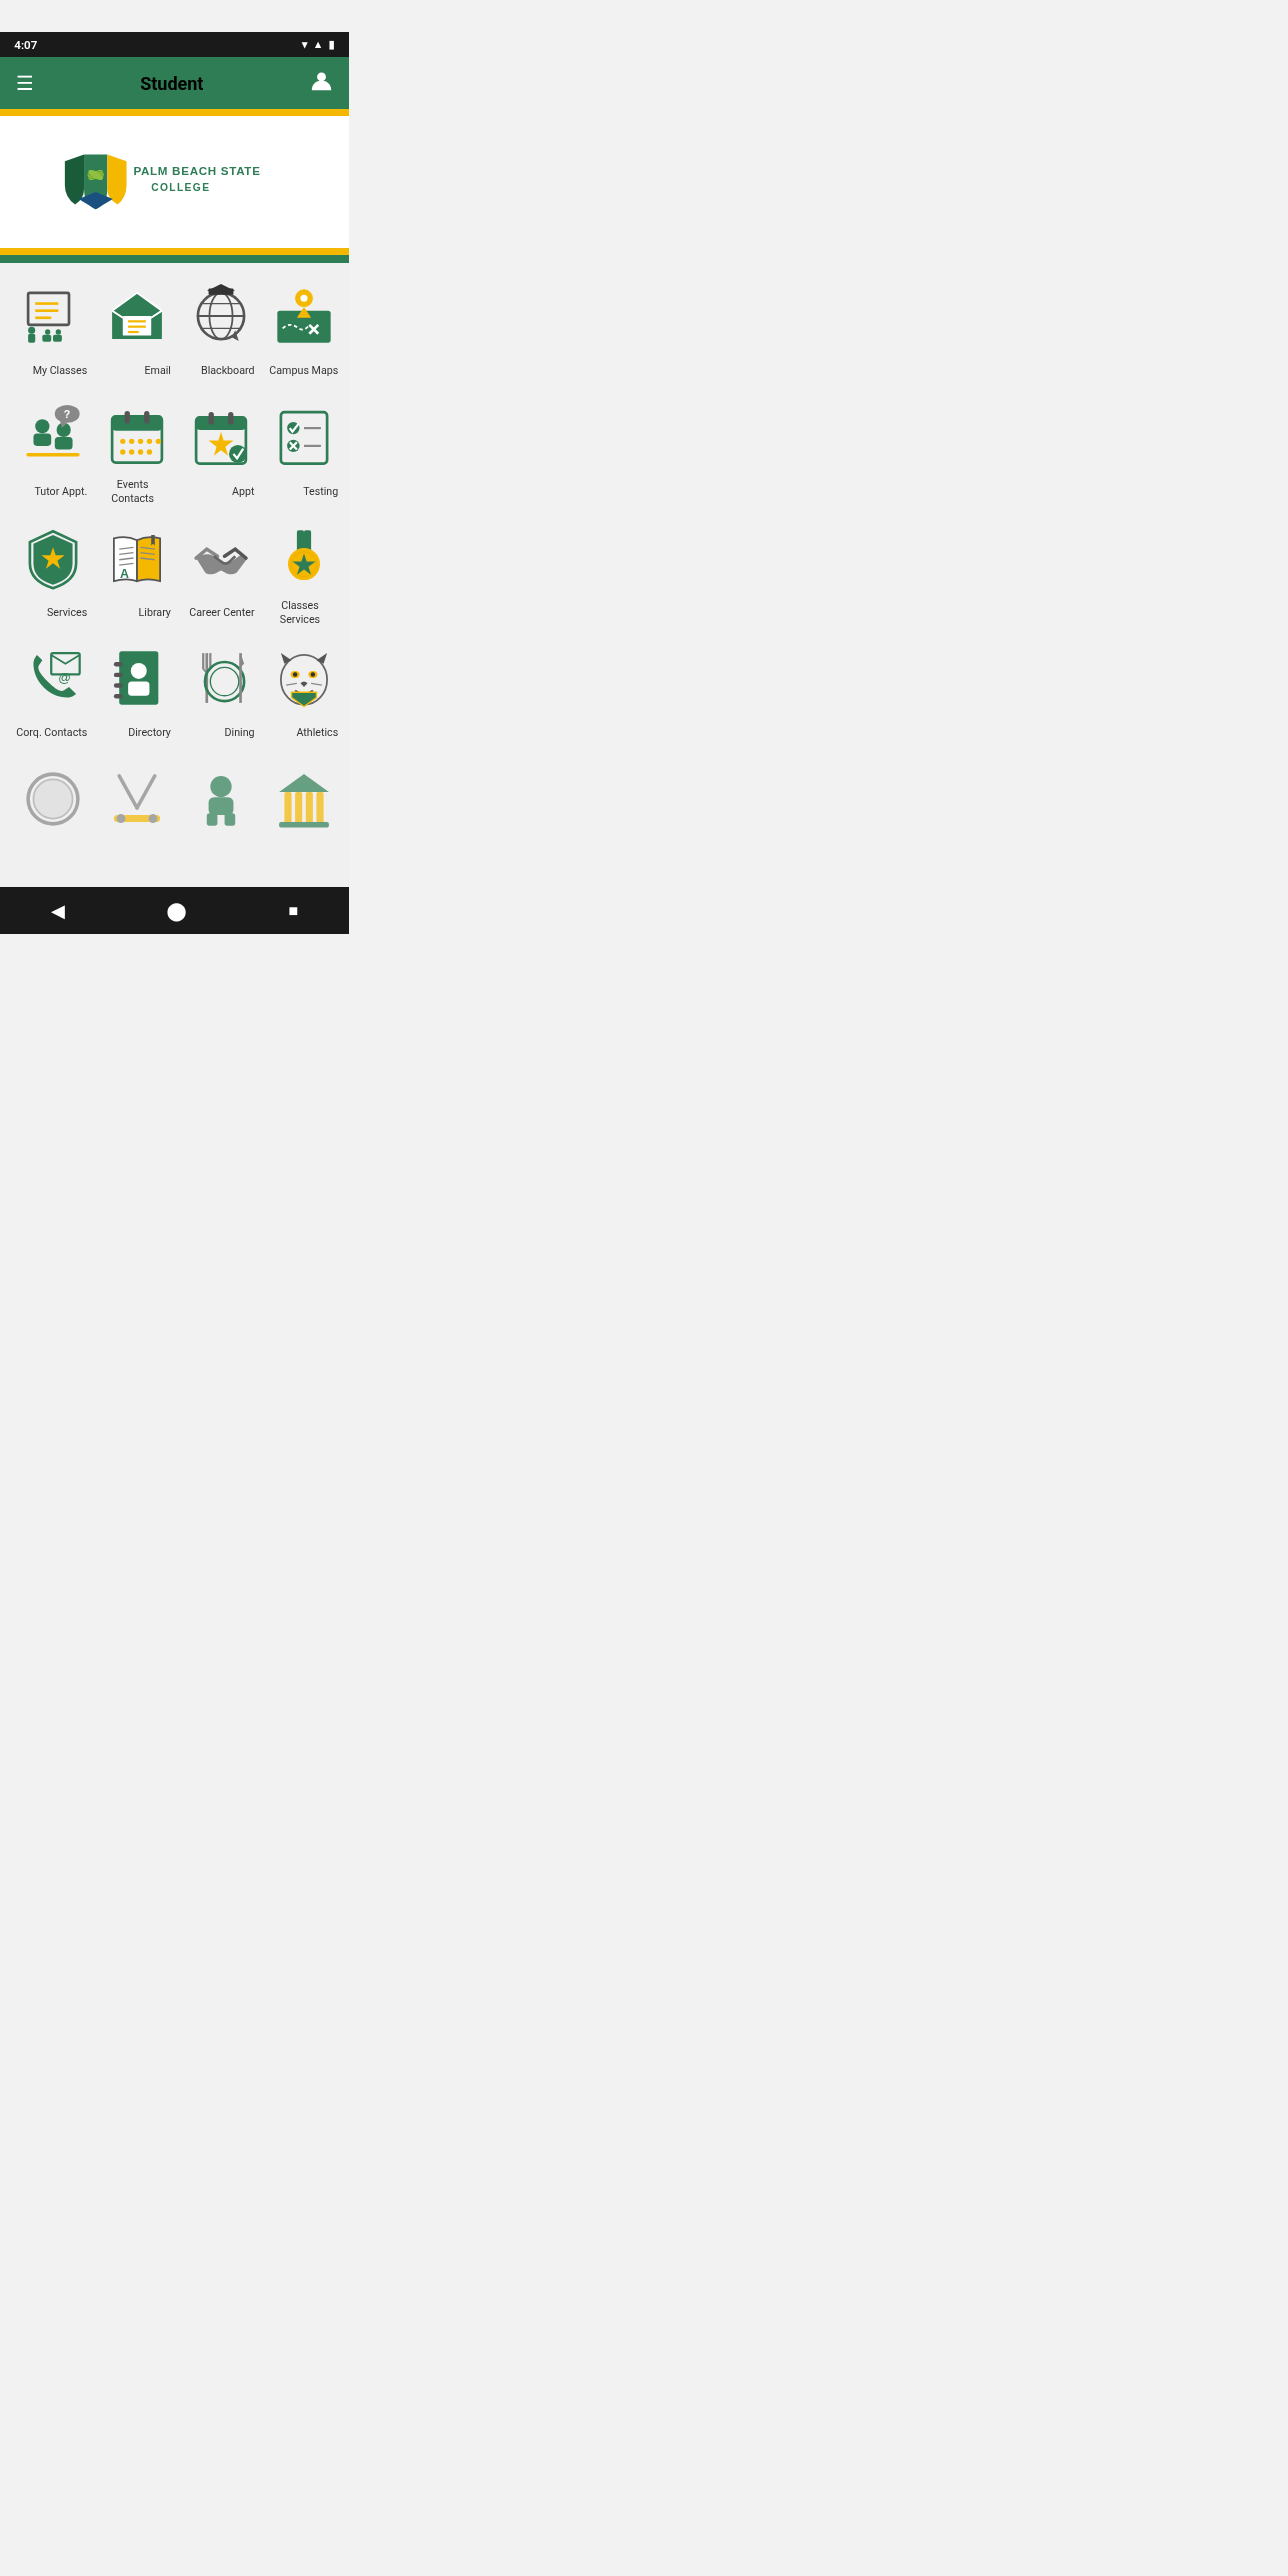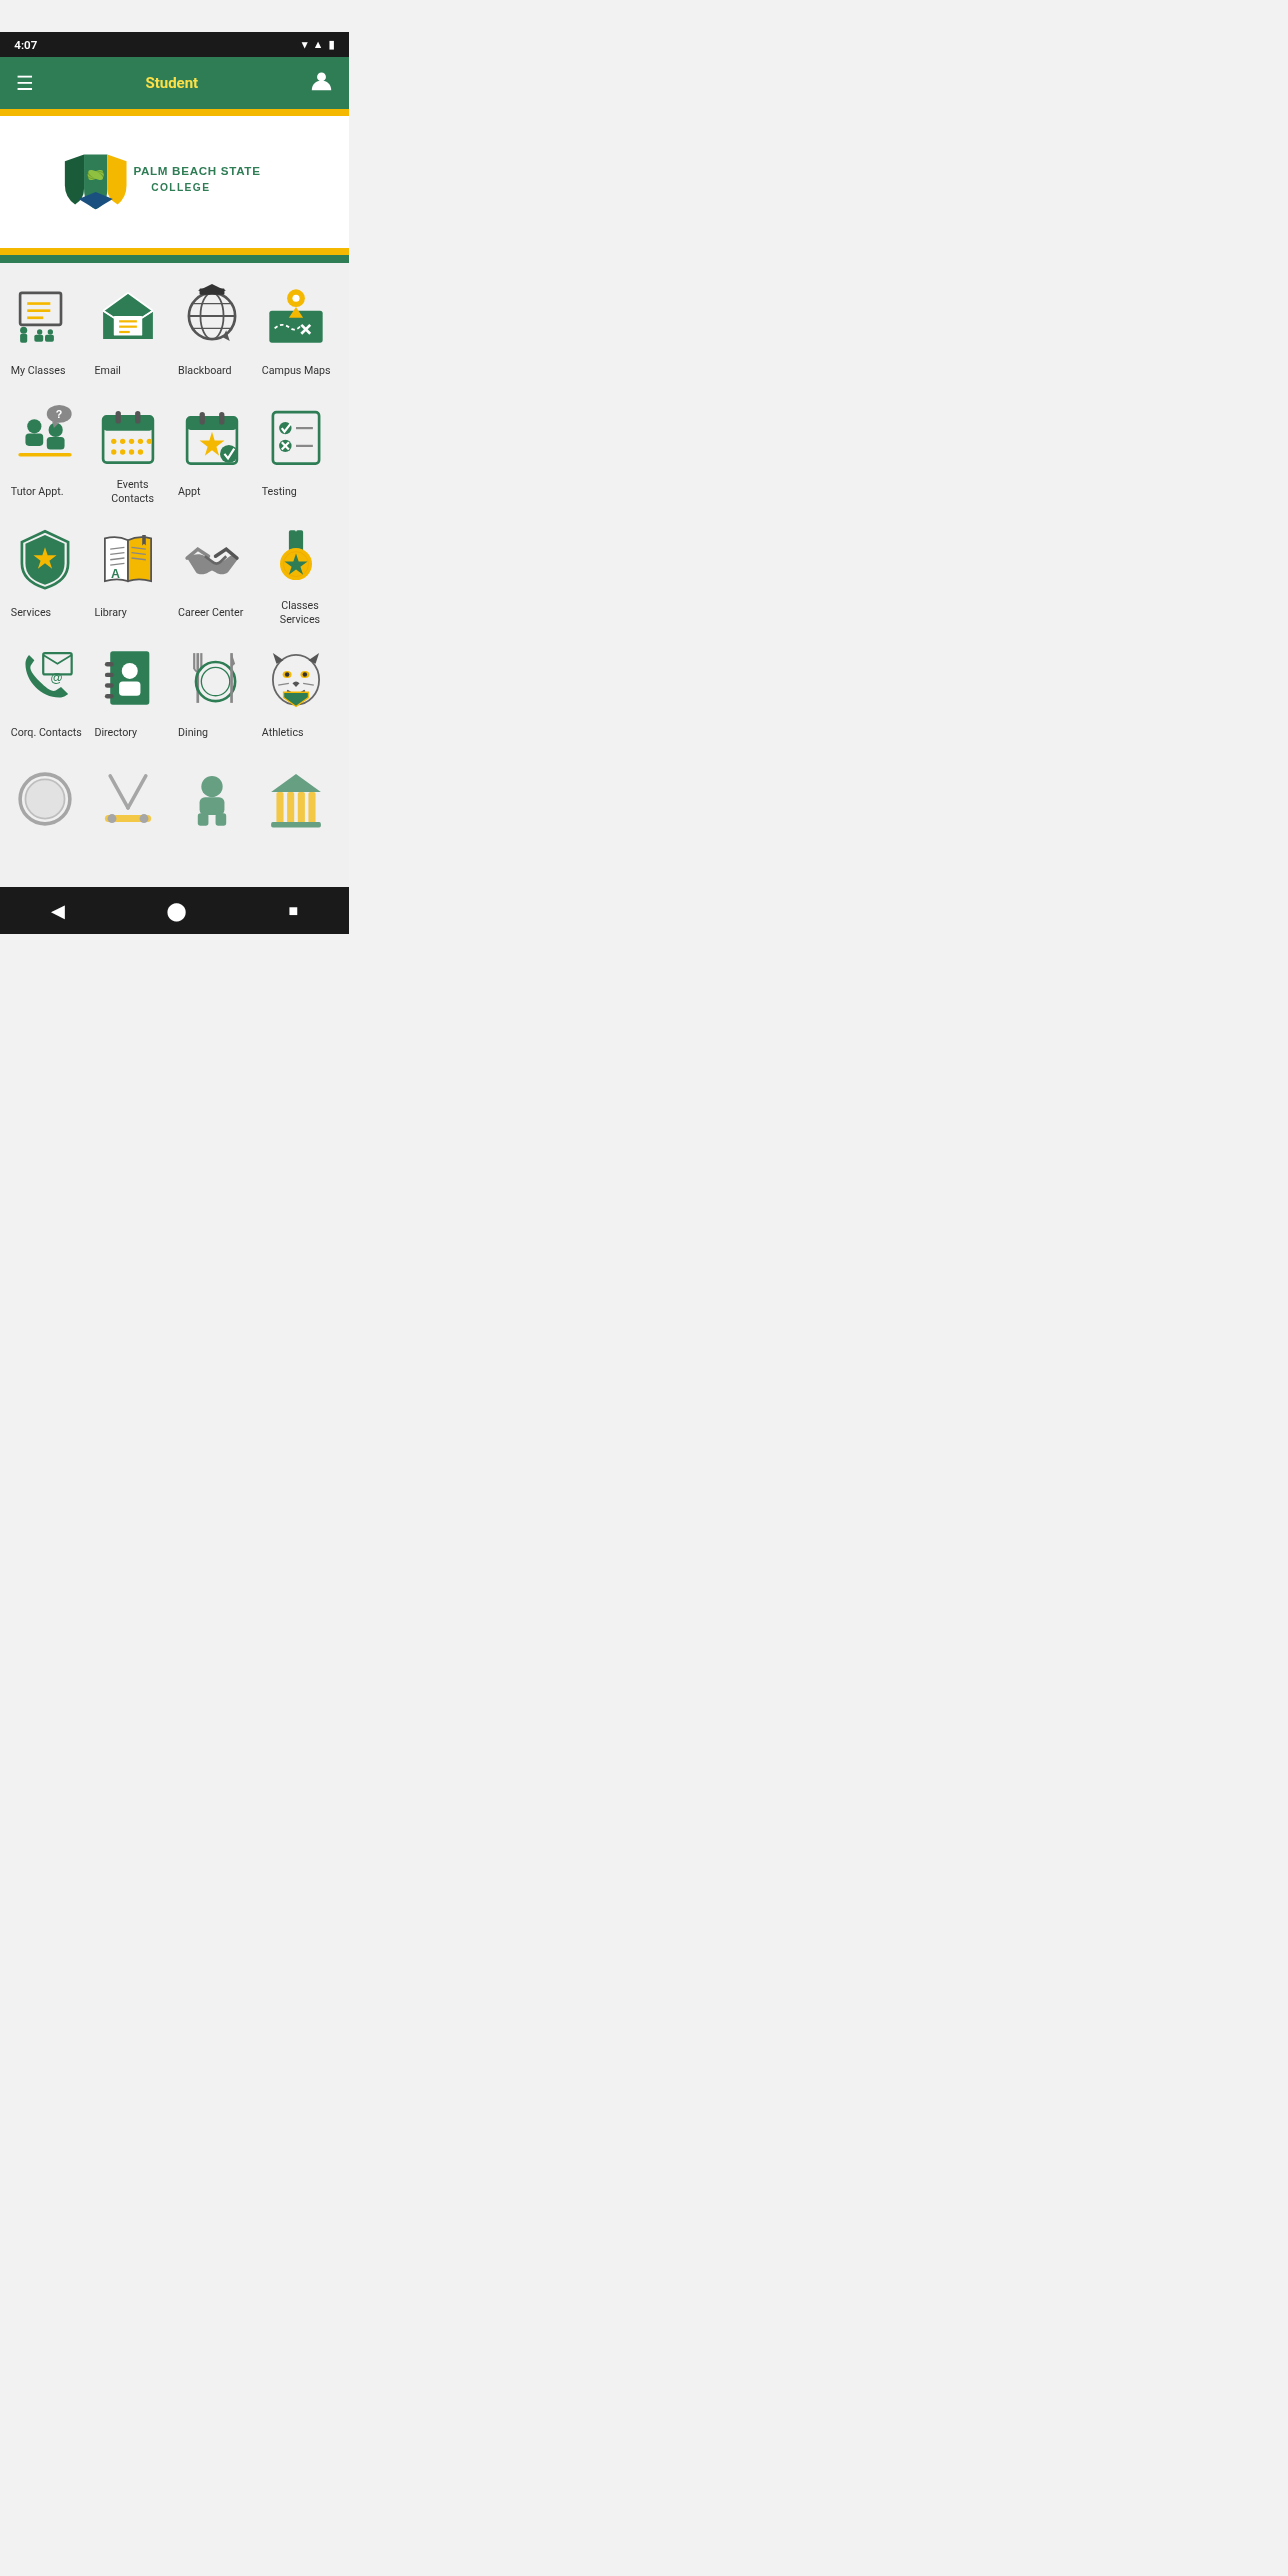--- a/index.html
+++ b/index.html
@@ -31,23 +31,23 @@
     .header {
       background: #2e7d55;
       color: white;
       display: flex;
       align-items: center;
       justify-content: space-between;
       padding: 10.7px 16px;
       height: 52px;
     }
     .header-title {
-      font-size: 15px;
+      font-size: 18px;
       font-weight: 700;
-      color: #fde047;
+      color: #000000;
     }
     .hamburger-icon, .user-icon {
       font-size: 19.7px;
       color: white;
       cursor: pointer;
     }
 
     
     .gold-bar {
       background: #f5b800;
@@ -75,21 +75,21 @@
     .grid {
       display: grid;
       grid-template-columns: repeat(4, 1fr);
       gap: 0;
       background: #f0f0f0;
       padding: 10.7px 7.2px;
     }
     .grid-item {
       display: flex;
       flex-direction: column;
-      align-items: flex-start;
+      align-items: flex-end;
       justify-content: flex-end;
       padding: 9px 3.6px 9px 3.6px;
       cursor: pointer;
       background: #f0f0f0;
     }
     .icon-wrap {
       width: 68px;
       height: 68px;
       display: flex;
       align-items: center;

